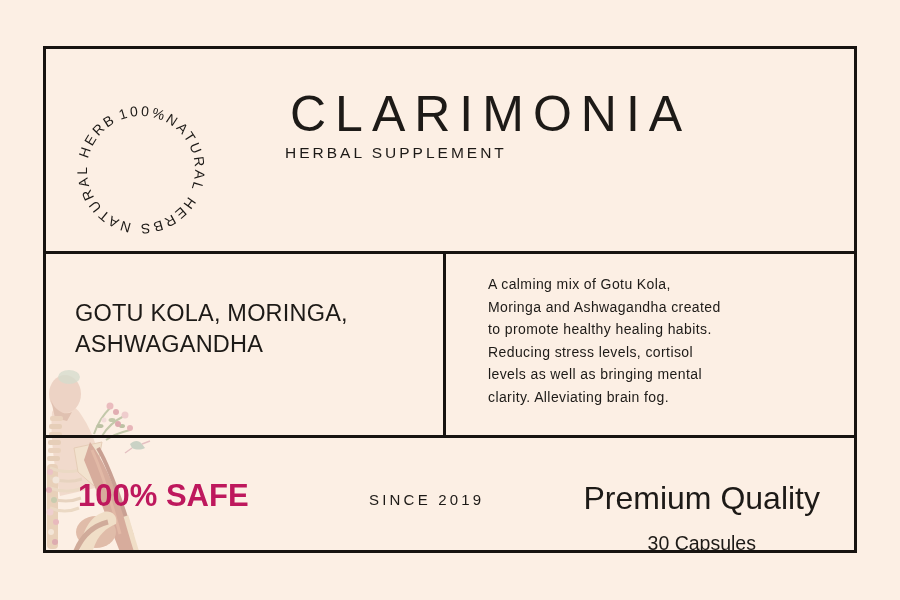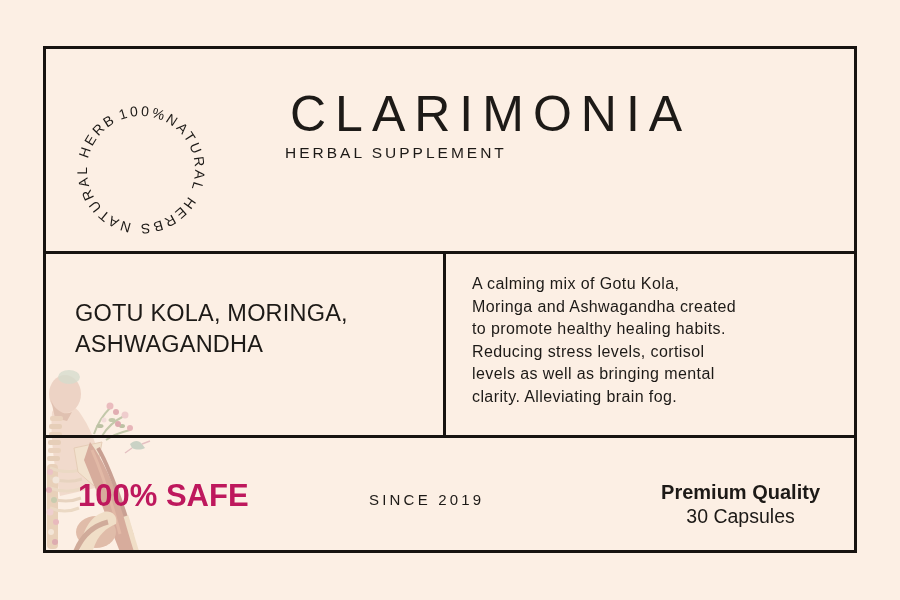--- a/index.html
+++ b/index.html
@@ -26,34 +26,34 @@
   }
   .brand-subtitle{
     left:239px;top:96px;font-size:15.5px;font-weight:400;line-height:1;
     letter-spacing:3px;white-space:nowrap;
   }
   .ingredients{
     left:29px;top:249px;font-size:23.5px;line-height:31px;letter-spacing:0.2px;
     white-space:pre-line;
   }
   .description{
-    left:426px;top:224px;font-size:16px;line-height:22.6px;letter-spacing:0.4px;
+    left:442px;top:224px;font-size:14px;line-height:22.6px;letter-spacing:0.4px;
     white-space:pre-line;
   }
   .safe{
     left:32px;top:431px;font-size:31px;font-weight:700;line-height:1;white-space:nowrap;
     color:#be185d;
   }
   .since{
     left:323px;top:443px;font-size:15px;font-weight:400;line-height:1;
     letter-spacing:3.2px;white-space:nowrap;
   }
   .premium{right:34px;top:433px;text-align:center;}
-  .premium-quality{font-size:20px;font-weight:700;line-height:1;white-space:nowrap;}
-  .capsules{font-size:19.5px;font-weight:400;line-height:1;margin-top:5px;}
+  .premium-quality{font-size:32px;font-weight:400;line-height:1;white-space:nowrap;}
+  .capsules{font-size:19.5px;font-weight:400;line-height:1;margin-top:20px;}
   .figure-svg{left:0;top:315px;width:110px;height:195px;}
 </style>
 </head>
 <body>
 
 <div class="label">
 
   <svg class="abs figure-svg" viewBox="0 0 110 195">
     <g opacity="0.45">
 

